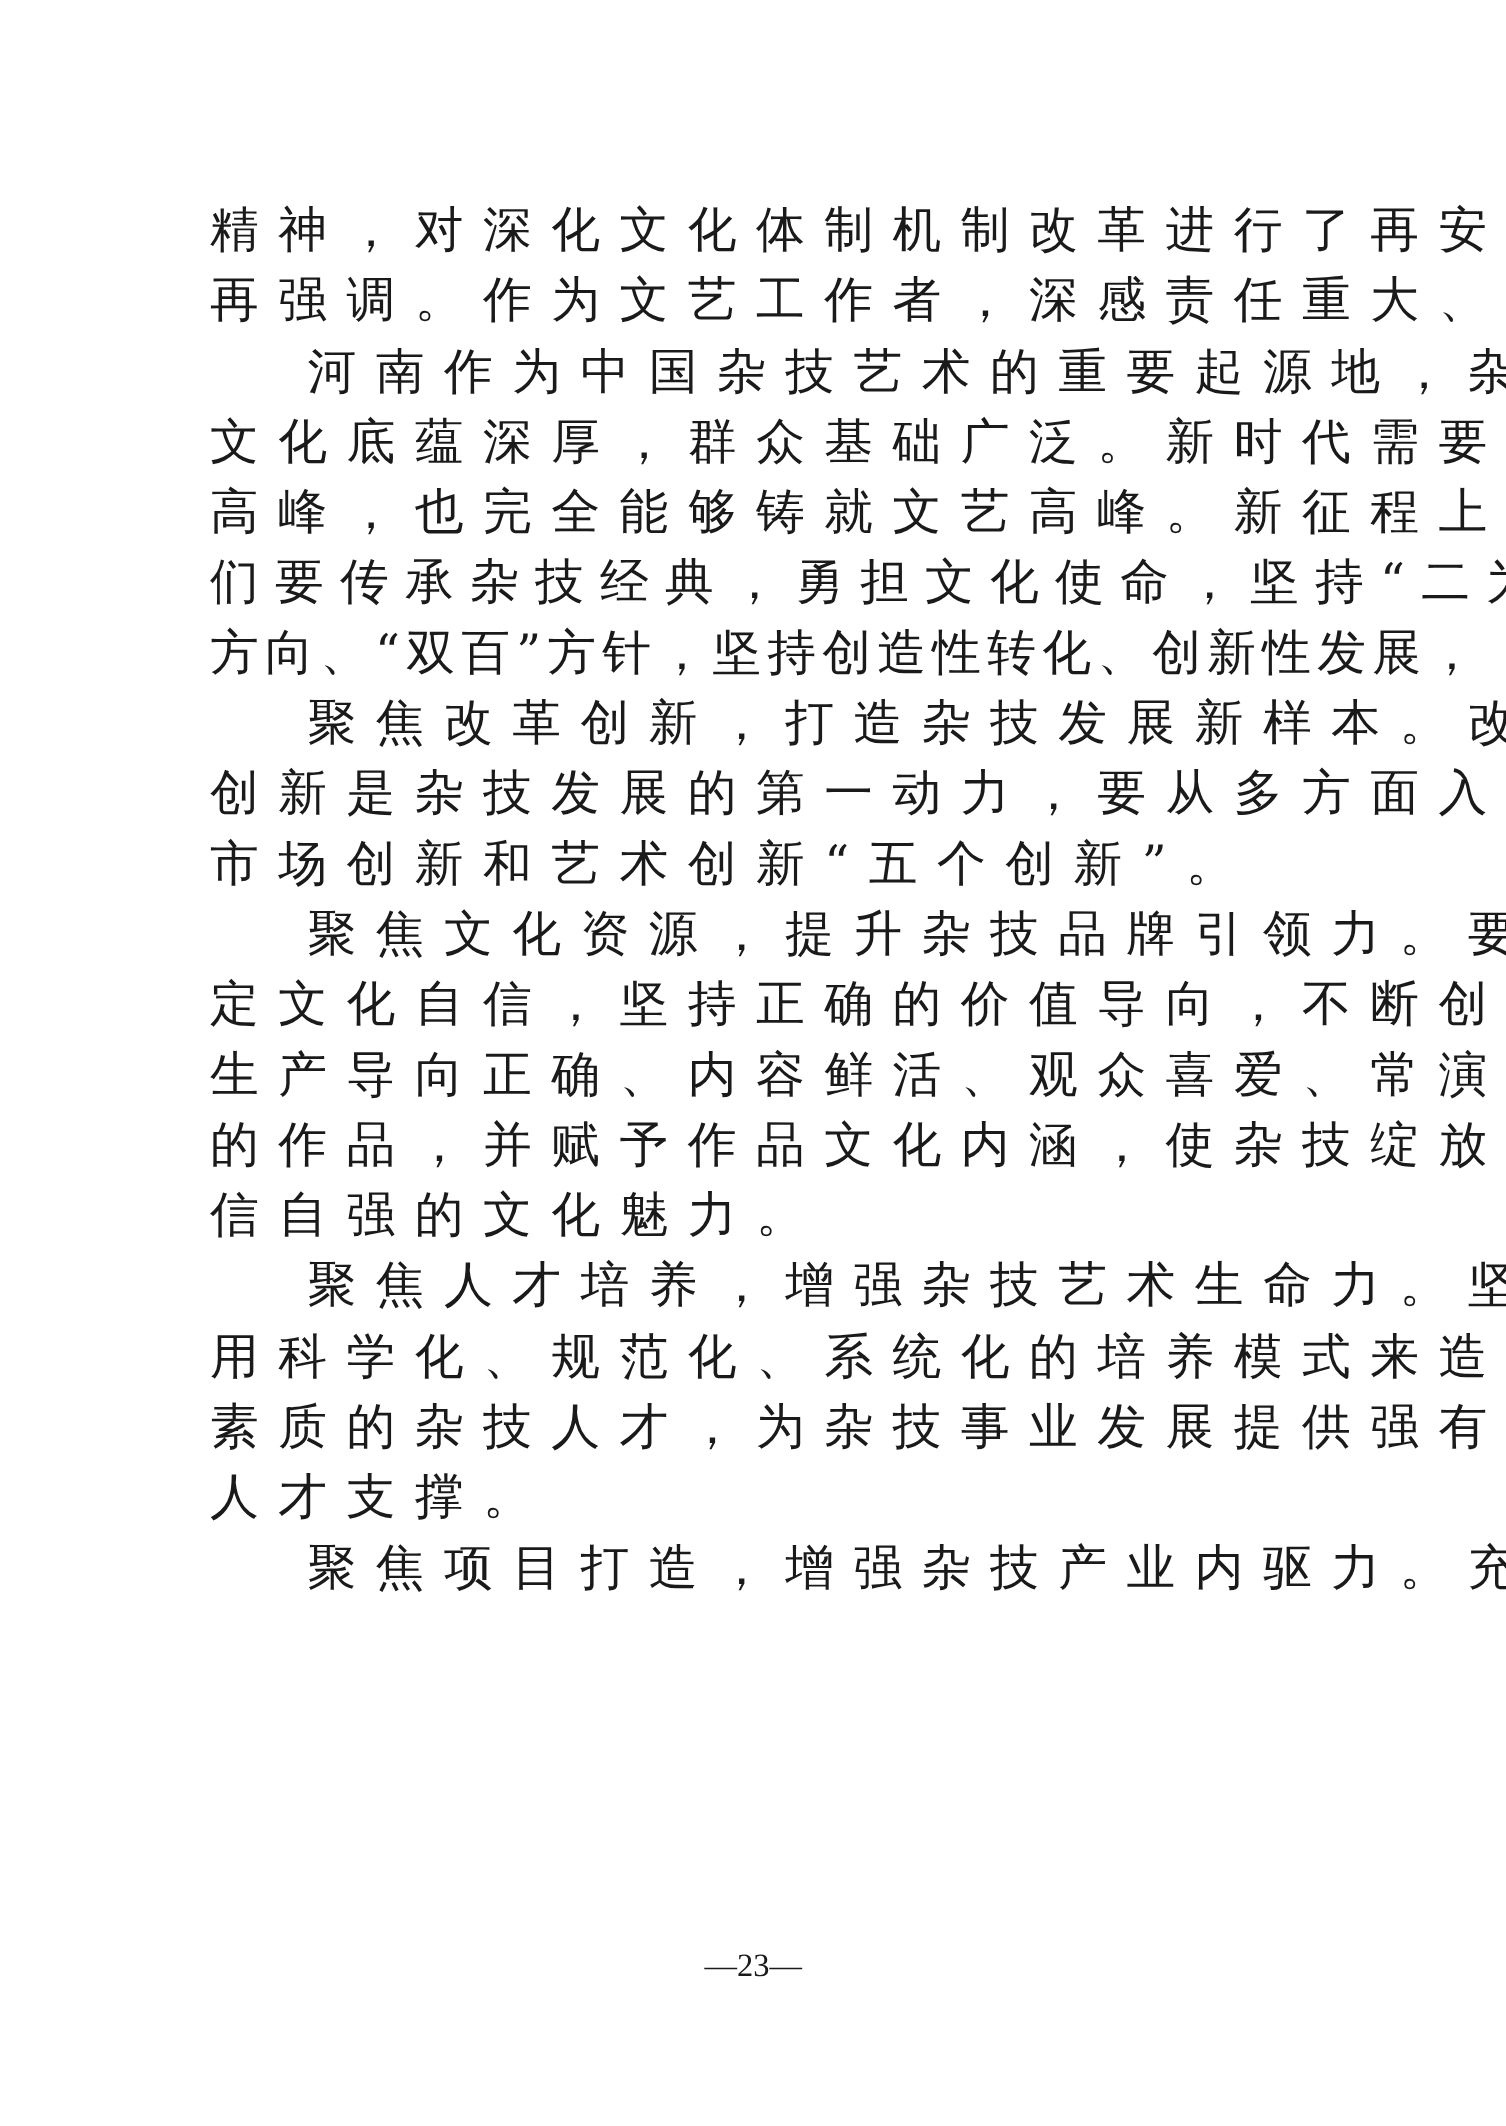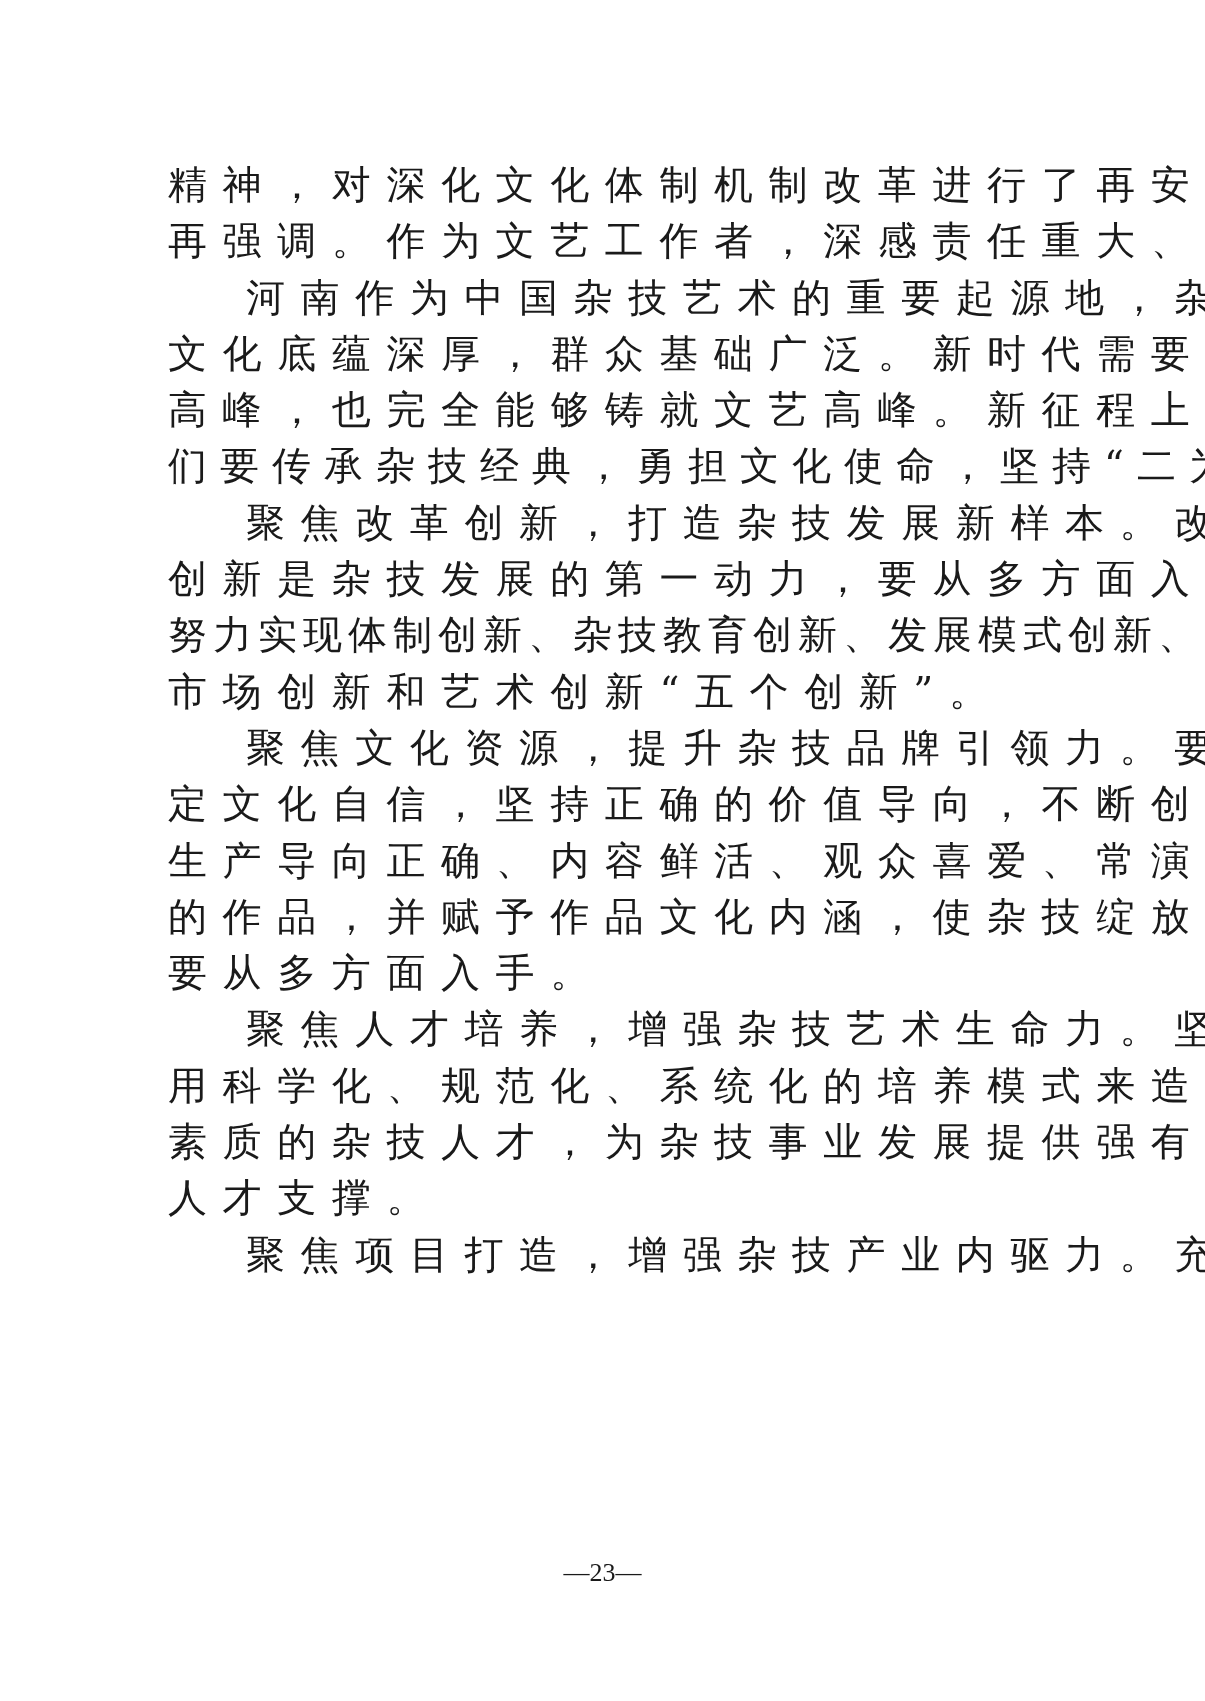--- a/index.html
+++ b/index.html
@@ -22,29 +22,29 @@
 <body>
 
 <div class="page">
   <div class="body-text">
     <div class="line">精神，对深化文化体制机制改革进行了再安排、</div>
     <div class="line">再强调。作为文艺工作者，深感责任重大、使命</div>
     <div class="line indent">河南作为中国杂技艺术的重要起源地，杂技</div>
     <div class="line">文化底蕴深厚，群众基础广泛。新时代需要文艺</div>
     <div class="line">高峰，也完全能够铸就文艺高峰。新征程上，我</div>
     <div class="line" style="letter-spacing:13px">们要传承杂技经典，勇担文化使命，坚持“二为”</div>
+    <div class="line" style="letter-spacing:5px">方向、“双百”方针，坚持创造性转化、创新性发展，</div>
     <div class="line indent">聚焦改革创新，打造杂技发展新样本。改革</div>
     <div class="line">创新是杂技发展的第一动力，要从多方面入手，</div>
-    <div class="line" style="letter-spacing:6px">努力实现体制创新、杂技教育创新、发展模式创新、</div>
     <div class="line">市场创新和艺术创新“五个创新”。</div>
     <div class="line indent">聚焦文化资源，提升杂技品牌引领力。要坚</div>
     <div class="line">定文化自信，坚持正确的价值导向，不断创作出</div>
     <div class="line">生产导向正确、内容鲜活、观众喜爱、常演常新</div>
     <div class="line">的作品，并赋予作品文化内涵，使杂技绽放出自</div>
-    <div class="line">要从多方面入手。</div>
+    <div class="line">信自强的文化魅力。</div>
     <div class="line indent">聚焦人才培养，增强杂技艺术生命力。坚持</div>
     <div class="line">用科学化、规范化、系统化的培养模式来造就高</div>
     <div class="line">素质的杂技人才，为杂技事业发展提供强有力的</div>
     <div class="line">人才支撑。</div>
     <div class="line indent">聚焦项目打造，增强杂技产业内驱力。充分</div>
   </div>
   <div class="page-number">—23—</div>
 </div>
 
 </body></html>

